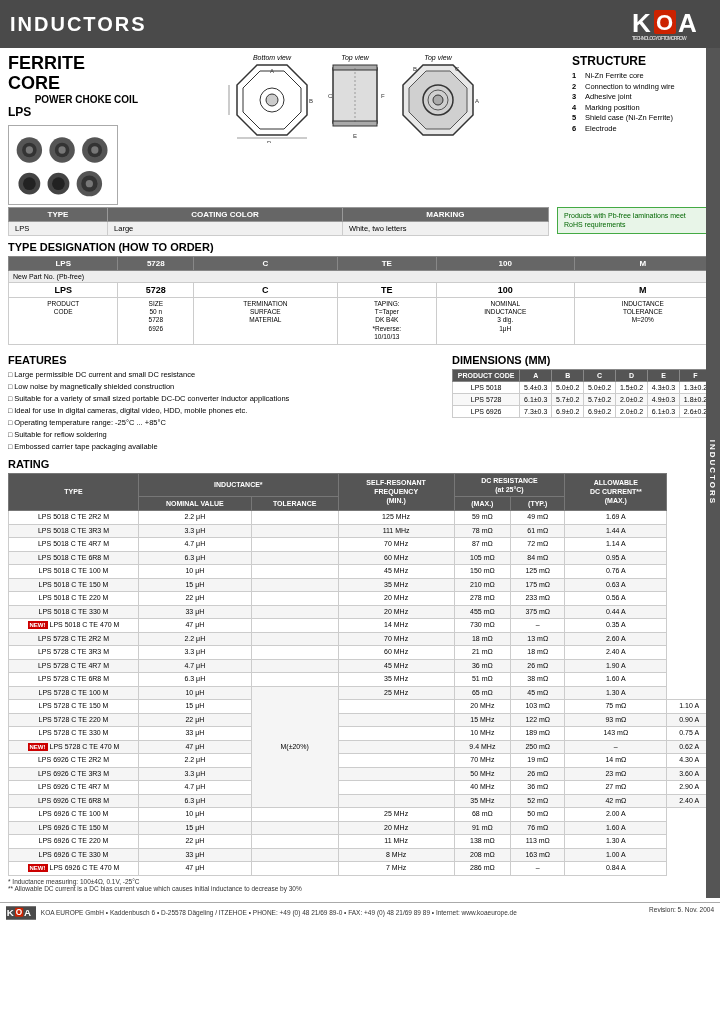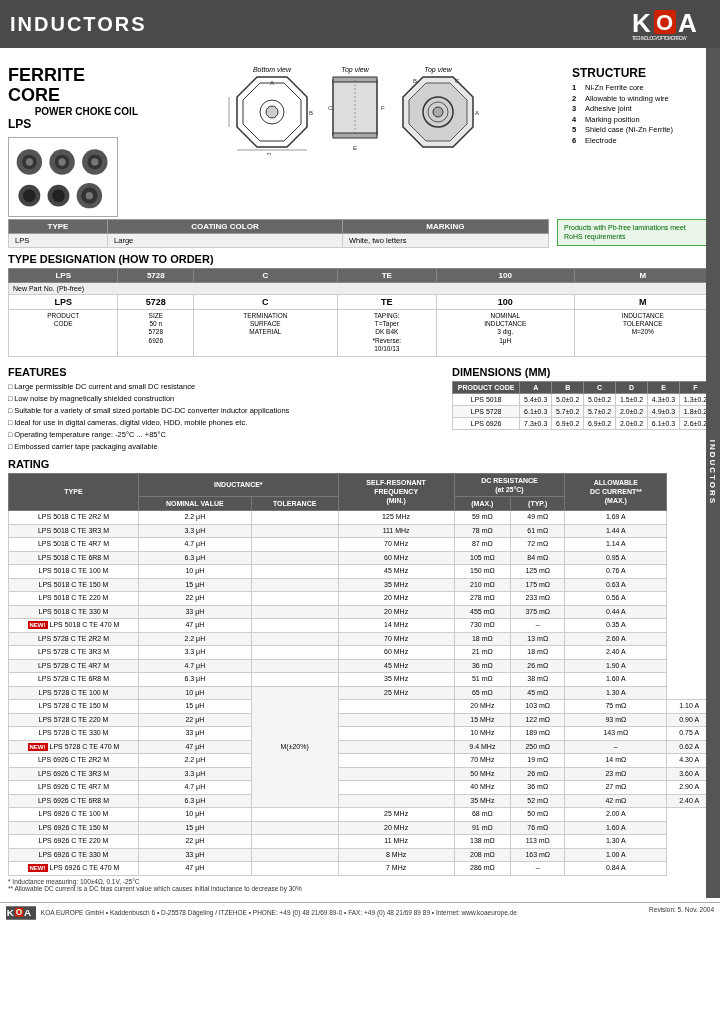--- a/index.html
+++ b/index.html
@@ -332,21 +332,21 @@
         <text x="48" y="26" font-size="26" font-weight="bold" font-family="Arial" fill="white">A</text>
 
         <text x="2" y="34" font-size="5" font-family="Arial" fill="#ccc">TECHNOLOGY OF TOMORROW</text>
       </svg>
     </span>
   </div>
 </div>
 
 <div class="main">
 
-  <div style="display:flex; gap:6px; margin-top:12px;">
+  <div style="display:flex; gap:6px; margin-top:0;">
 
     <div style="width:130px;">
       <div class="product-title">FERRITE CORE</div>
       <div class="product-subtitle">POWER CHOKE COIL</div>
       <div class="product-series">LPS</div>
       <div class="product-images" style="margin-top:6px; height:80px;">
 
         <svg width="110" height="80" viewBox="0 0 110 80">
 
           <ellipse cx="18" cy="18" rx="14" ry="14" fill="#555"></ellipse>
@@ -432,21 +432,21 @@
 
     <div class="structure-box">
       <div class="structure-title">STRUCTURE</div>
       <div id="structure-items">
           <div class="structure-item">
             <span class="structure-num">1</span>
             <span>Ni-Zn Ferrite core</span>
           </div>
           <div class="structure-item">
             <span class="structure-num">2</span>
-            <span>Allowable to winding wire</span>
+            <span>Connection to winding wire</span>
           </div>
           <div class="structure-item">
             <span class="structure-num">3</span>
             <span>Adhesive joint</span>
           </div>
           <div class="structure-item">
             <span class="structure-num">4</span>
             <span>Marking position</span>
           </div>
           <div class="structure-item">
@@ -529,20 +529,21 @@
 
   <div class="two-col">
     <div class="col-left">
       <div class="section-title">FEATURES</div>
       <ul class="features-list" id="features-list">
           <li>Large permissible DC current and small DC resistance</li>
           <li>Low noise by magnetically shielded construction</li>
           <li>Suitable for a variety of small sized portable DC-DC converter inductor applications</li>
           <li>Ideal for use in digital cameras, digital video, HDD, mobile phones etc.</li>
           <li>Operating temperature range: -25°C ... +85°C</li>
+          <li>Suitable for reflow soldering</li>
           <li>Embossed carrier tape packaging available</li>
         </ul>
     </div>
     <div class="col-right">
       <div class="section-title">DIMENSIONS (mm)</div>
       <table class="dim-table">
         <thead>
           <tr id="dim-header-row">
               <th>PRODUCT CODE</th>
               <th>A</th>

